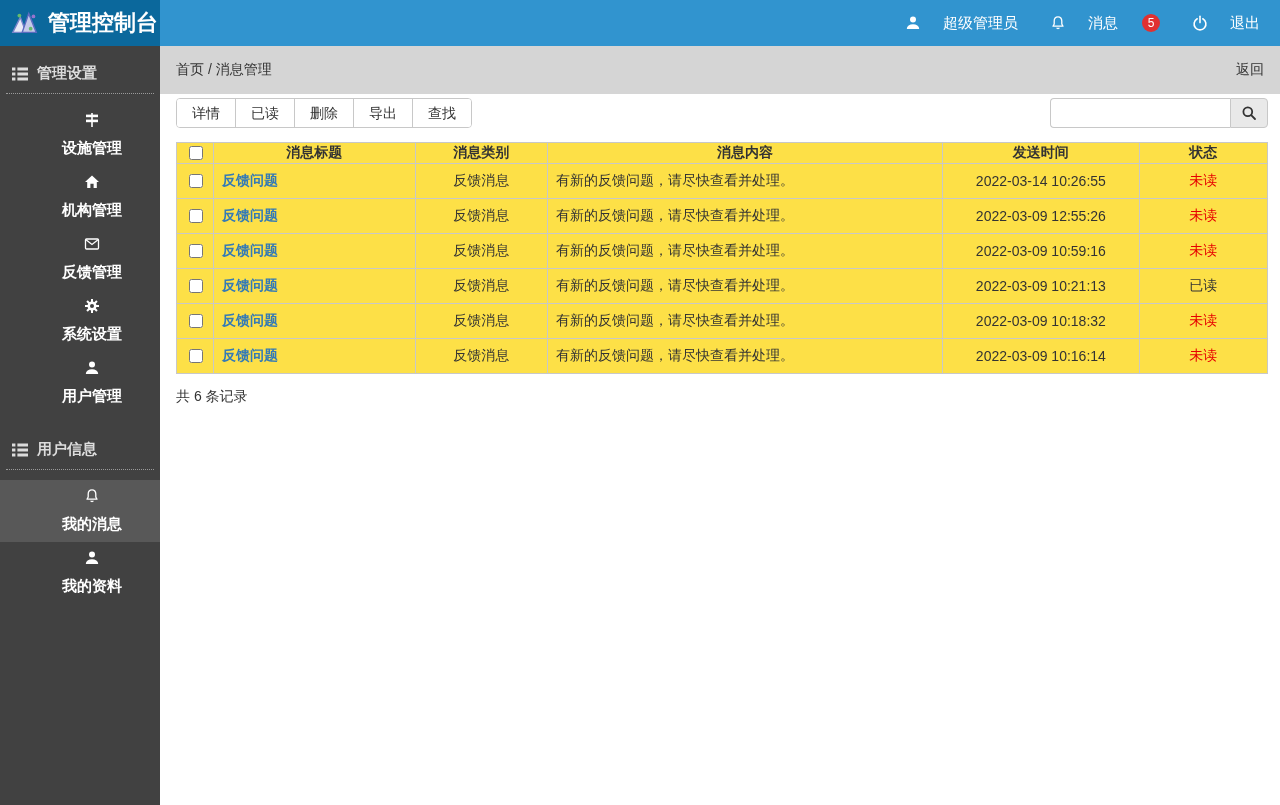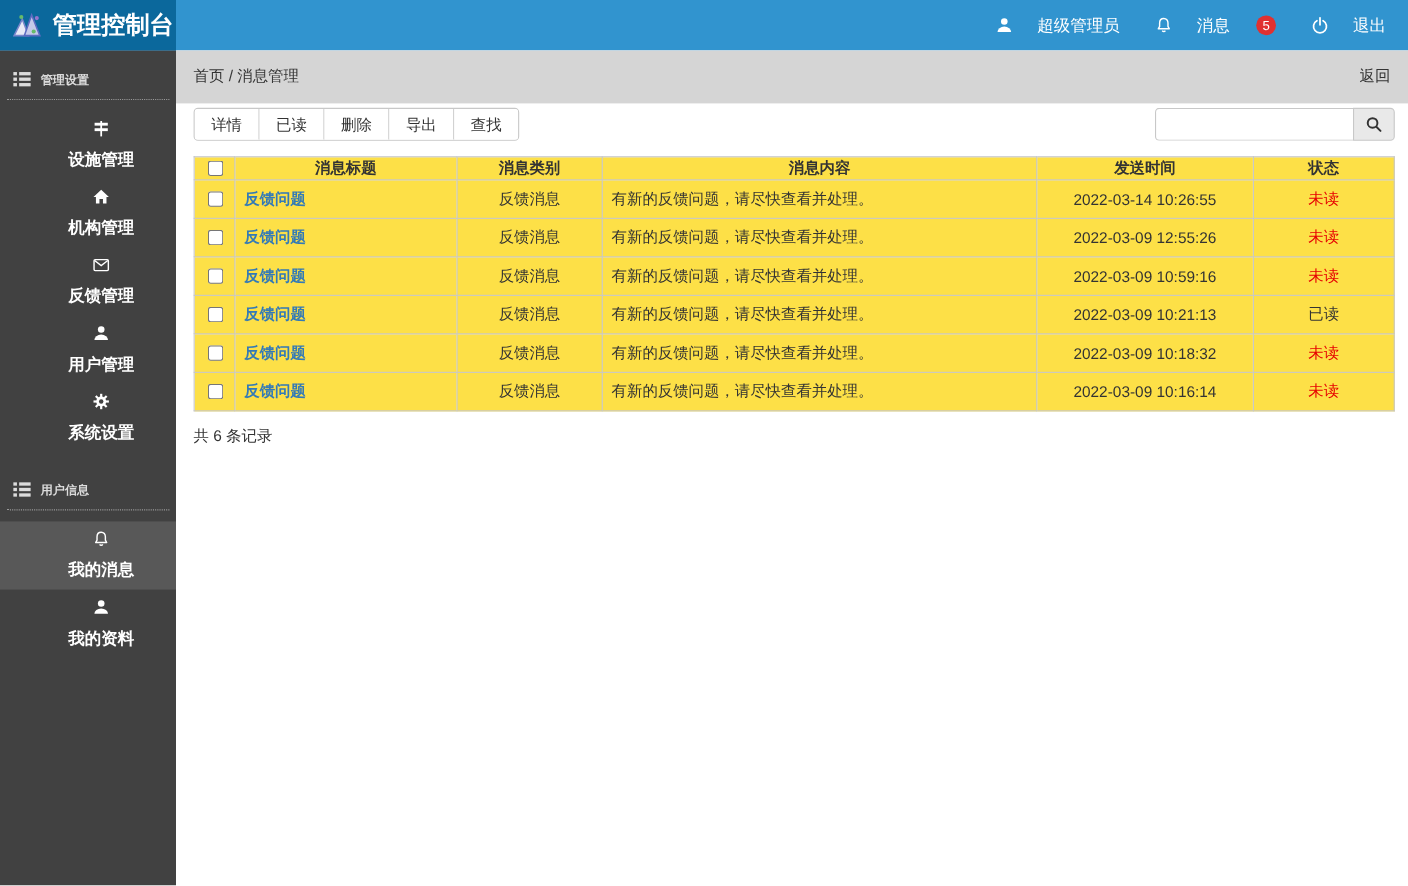--- a/index.html
+++ b/index.html
@@ -28,21 +28,21 @@
     text-align: center; margin-left: 2px;
   }
 
   
   .layout { display: flex; height: 759px; }
 
   
   .sidebar { width: 160px; flex-shrink: 0; background: #414141; padding-top: 4px; }
   .section-title {
     display: flex; align-items: center; gap: 9px;
-    color: #dcdcdc; font-size: 11px; font-weight: bold;
+    color: #dcdcdc; font-size: 15px; font-weight: bold;
     margin: 0 6px; padding: 14px 6px 10px 6px;
     border-bottom: 1px dotted #9a9a9a;
   }
   .menu { padding: 10px 0 12px 0; }
   .menu-item {
     display: flex; align-items: center; gap: 11px;
     color: #fff; font-size: 15px; font-weight: bold;
     padding: 8px 8px 8px 32px; cursor: pointer; flex-direction: column;
   }
   .menu-item.active { background: #585858; }
@@ -184,41 +184,41 @@
         <span class="icon16">
           <svg viewBox="0 0 16 16" width="16" height="16">
             <rect x="1.5" y="3" width="13" height="10" rx="1" fill="none" stroke="#fff" stroke-width="1.3"></rect>
             <path d="M2 3.8 L8 8.5 L14 3.8" fill="none" stroke="#fff" stroke-width="1.3"></path>
           </svg>
         </span>
         <span>反馈管理</span>
       </div>
       <div class="menu-item">
         <span class="icon16">
-          <svg viewBox="0 0 16 16" width="16" height="16" fill="#fff">
-            <circle cx="8" cy="4.6" r="3"></circle>
-            <path d="M1.8 14 a6.2 4.8 0 0 1 12.4 0 Z"></path>
-          </svg>
-        </span>
-        <span>用户管理</span>
-      </div>
-      <div class="menu-item">
-        <span class="icon16">
           <svg viewBox="0 0 16 16" width="16" height="16">
             <g fill="#fff">
               <rect x="7" y="1" width="2" height="14"></rect>
               <rect x="7" y="1" width="2" height="14" transform="rotate(45 8 8)"></rect>
               <rect x="7" y="1" width="2" height="14" transform="rotate(90 8 8)"></rect>
               <rect x="7" y="1" width="2" height="14" transform="rotate(135 8 8)"></rect>
               <circle cx="8" cy="8" r="4.5"></circle>
             </g>
             <circle cx="8" cy="8" r="2" fill="#414141"></circle>
           </svg>
         </span>
         <span>系统设置</span>
+      </div>
+      <div class="menu-item">
+        <span class="icon16">
+          <svg viewBox="0 0 16 16" width="16" height="16" fill="#fff">
+            <circle cx="8" cy="4.6" r="3"></circle>
+            <path d="M1.8 14 a6.2 4.8 0 0 1 12.4 0 Z"></path>
+          </svg>
+        </span>
+        <span>用户管理</span>
       </div>
     </div>
 
     <div class="section-title">
       <span class="icon16">
         <svg viewBox="0 0 16 16" width="16" height="16" fill="#dcdcdc">
           <rect x="0" y="1.5" width="3.4" height="3"></rect>
             <rect x="5.4" y="1.5" width="10.6" height="3"></rect>
           <rect x="0" y="6.5" width="3.4" height="3"></rect>
             <rect x="5.4" y="6.5" width="10.6" height="3"></rect>

